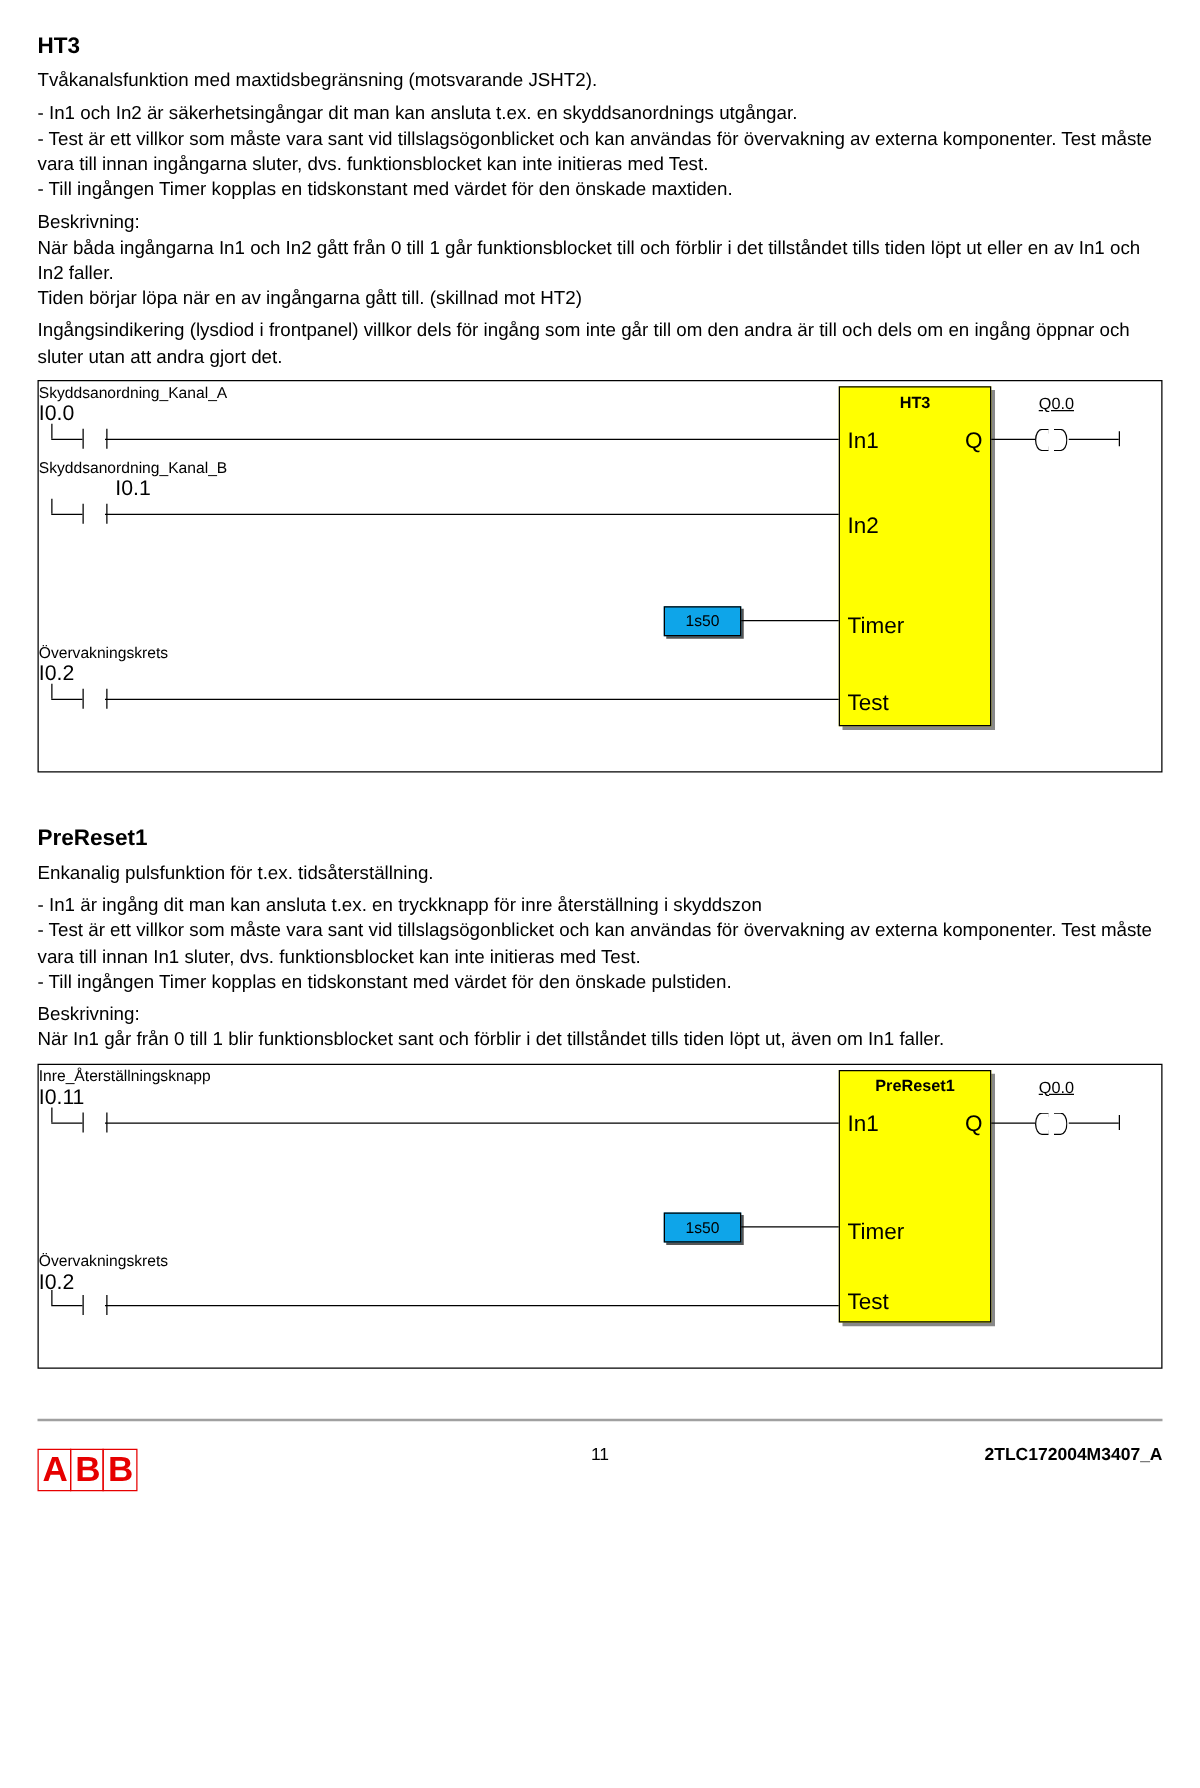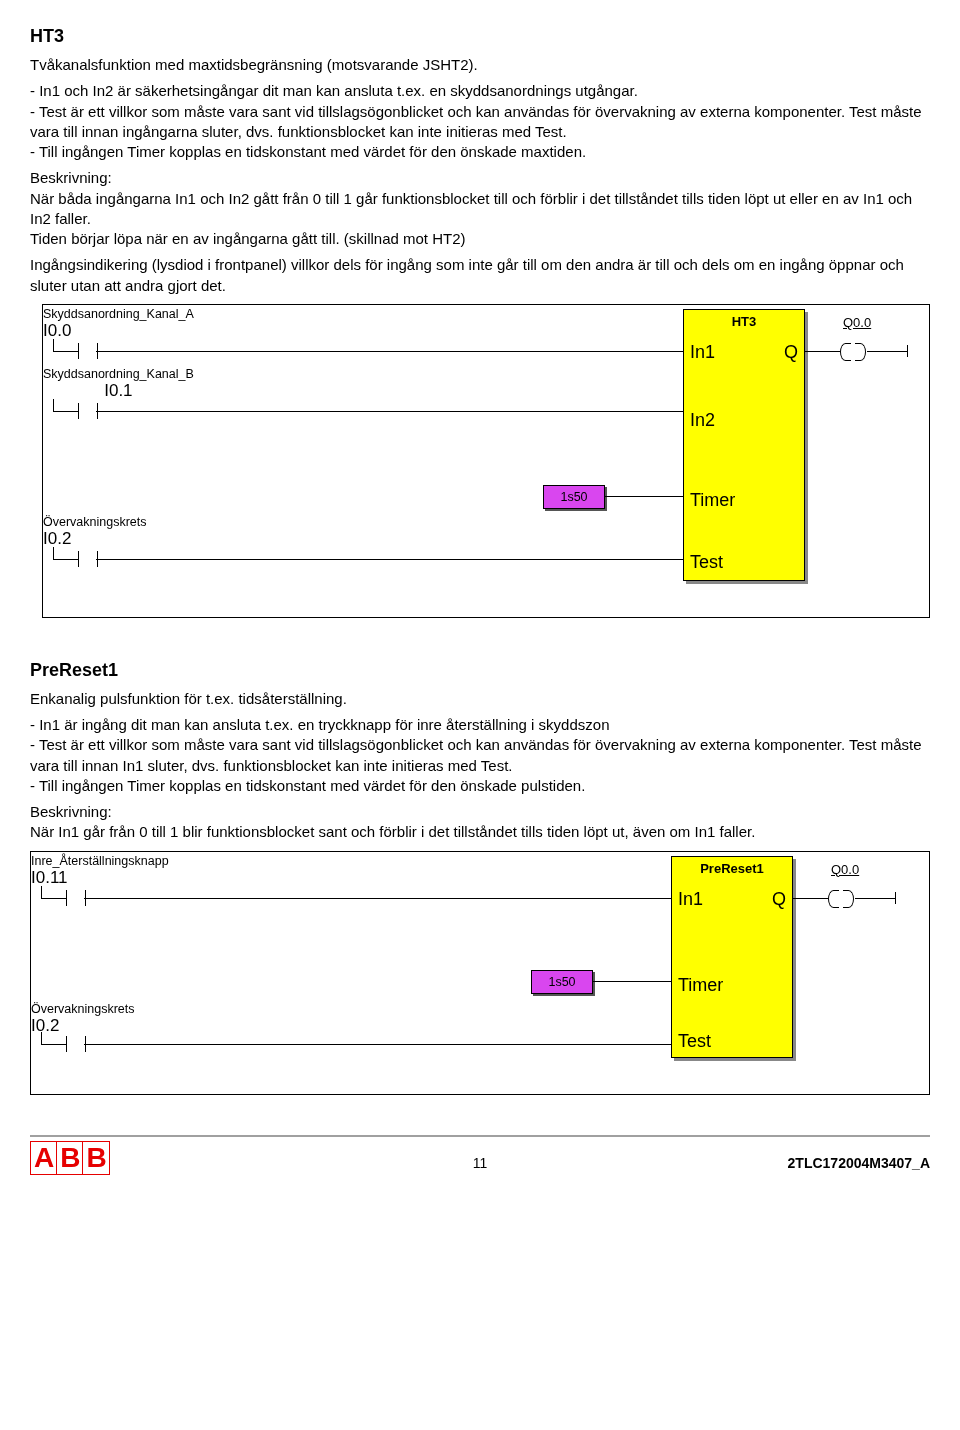--- a/index.html
+++ b/index.html
@@ -37,62 +37,62 @@
   }
   .fb-title {
     position: absolute; top: 4px; left: 0; right: 0;
     text-align: center; color: #000; font-size: 13px; font-weight: 600;
   }
   .fb-port {
     position: absolute; font-size: 18px; color: #000;
   }
   .timer-box {
     position: absolute; width: 60px; height: 22px;
-    background: #d946ef;
+    background: #0ea5e9;
     border: 1.4px solid #000;
     box-shadow: 2px 2px 0 #555;
     font-size: 12.5px; text-align: center; line-height: 22px; color: #000;
   }
   .out-label { position:absolute; font-size:13px;text-decoration:underline; }
   .arc-left, .arc-right {
     position:absolute; width:10px; height:16px;
     border:1.2px solid #000; border-right:none; border-radius: 50% 0 0 50%;
   }
   .arc-right { transform: scaleX(-1); }
 
   .footer-line {
     border-top: 2px solid #a0a0a0;
     margin-top: 40px;
     padding-top: 6px;
     height: 60px;
     position: relative;
   }
   .logo {
-    position:absolute; left:0; top:4px;
+    position:absolute; left:0; top:22px;
     font-family: Arial; font-weight: 800; font-size: 28px;
     color: #e60000; letter-spacing: -1px;
   }
   .logo span { display:inline-block; border:1.5px solid #e60000; padding:0 3px; margin-right:-1px;}
   .pagenum { position:absolute; left:50%; transform:translateX(-50%); top:18px; font-size:14px; }
   .docid   { position:absolute; right:0; top:18px; font-size:14px;font-weight:bold; }
 </style>
 </head>
 <body>
 
 <h2 class="section-title">HT3</h2>
 <div class="p">Tvåkanalsfunktion med maxtidsbegränsning (motsvarande JSHT2).</div>
 <div class="p">- In1 och In2 är säkerhetsingångar dit man kan ansluta t.ex. en skyddsanordnings utgångar.
 - Test är ett villkor som måste vara sant vid tillslagsögonblicket och kan användas för övervakning av externa komponenter. Test måste vara till innan ingångarna sluter, dvs. funktionsblocket kan inte initieras med Test.
 - Till ingången Timer kopplas en tidskonstant med värdet för den önskade maxtiden.</div>
 <div class="p">Beskrivning:
 När båda ingångarna In1 och In2 gått från 0 till 1 går funktionsblocket till och förblir i det tillståndet tills tiden löpt ut eller en av In1 och In2 faller.
 Tiden börjar löpa när en av ingångarna gått till. (skillnad mot HT2)</div>
 <div class="p">Ingångsindikering (lysdiod i frontpanel) villkor dels för ingång som inte går till om den andra är till och dels om en ingång öppnar och sluter utan att andra gjort det.</div>
 
-<div class="diagram-box" style="height:290px;margin-left:12px;">
+<div class="diagram-box" style="height:290px;">
 
   <div class="input-label" style="top:2px;">
     <span>Skyddsanordning_Kanal_A</span><br>
     <span class="input-addr">I0.0</span>
   </div>
   <div class="input-label" style="top:62px;text-align:center;">
     <span>Skyddsanordning_Kanal_B</span><br>
     <span class="input-addr">I0.1</span>
   </div>
   <div class="input-label" style="top:210px;">

